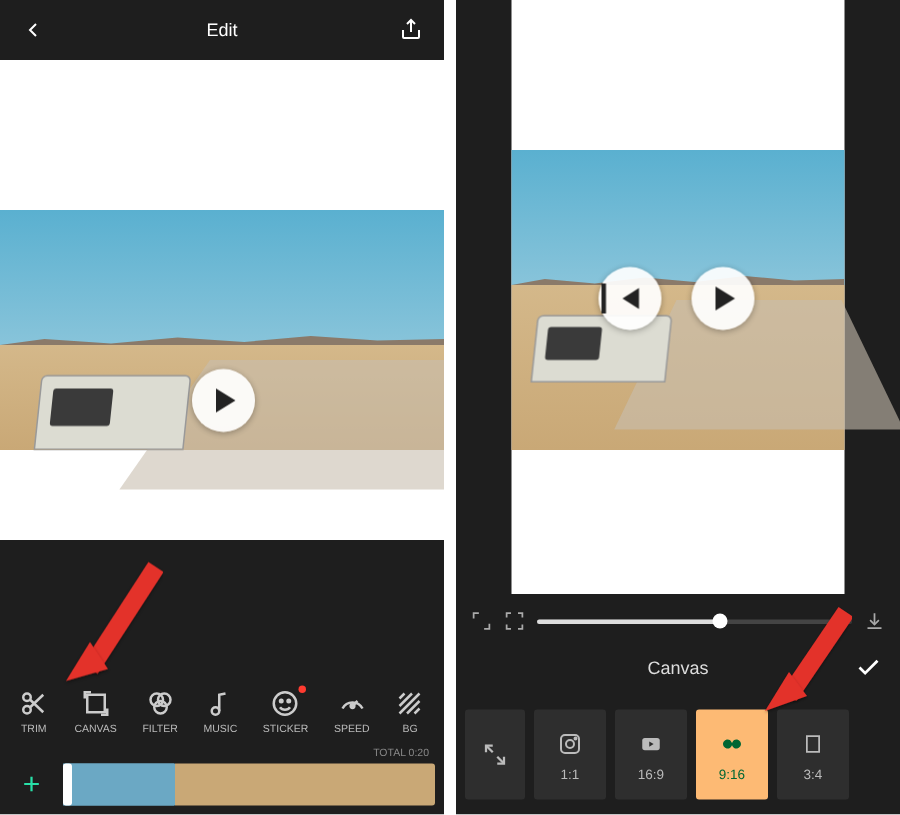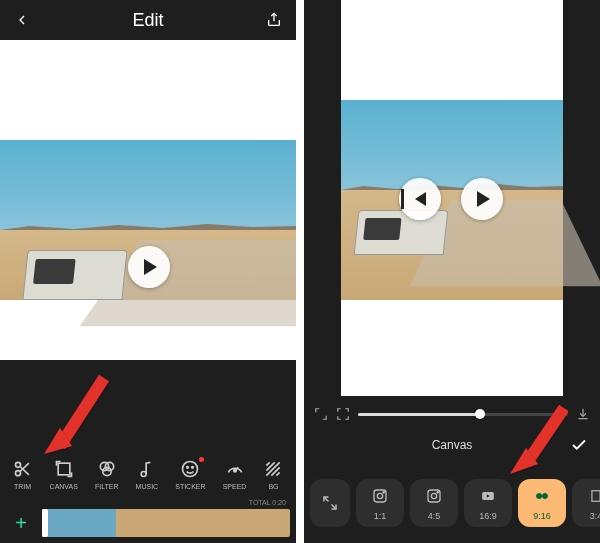--- a/index.html
+++ b/index.html
@@ -23,21 +23,21 @@
 
   
   .l-header {
     height: 40px;
     display: flex;
     align-items: center;
     justify-content: space-between;
     padding: 0 12px;
     color: #fff;
   }
-  .l-title { font-size: 18px; font-weight: 500; }
+  .l-title { font-size: 12px; font-weight: 500; }
   .l-back, .l-share { width: 20px; height: 20px; color: #fff; display:flex;align-items:center;justify-content:center; }
 
   .l-preview {
     position: relative;
     background: #fff;
     height: 320px;
     width: 100%;
   }
   .l-sky { position:absolute; top:100px; left:0; right:0; height:90px; background: linear-gradient(#5ab0d0,#88c4da); }
   .l-sand { position:absolute; top:190px; left:0; right:0; bottom:60px; background: linear-gradient(#d4b88a,#c9a876); }
@@ -113,21 +113,21 @@
   }
   .r-check { position:absolute; right:12px; top:4px; color:#fff; }
 
   .r-ratios {
     position:absolute; bottom:0; left:0; right:0; height:80px;
     display:flex; align-items:center; gap:6px;
     padding: 0 6px;
     overflow:hidden;
   }
   .ratio {
-    width:48px; height:48px; background:#2e2e2e; border-radius:12px;
+    width:48px; height:60px; background:#2e2e2e; border-radius:2px;
     display:flex; flex-direction:column; align-items:center; justify-content:center;
     color:#bbb; font-size:9px; gap:4px; flex-shrink:0;
   }
   .ratio.selected { background:#fdba74; color:#063; }
   .ratio .ric { width:22px; height:22px; display:flex;align-items:center;justify-content:center; }
   .ratio.free { width:40px; }
 
   
   .arrow { position:absolute; pointer-events:none; }
   .arrow svg { overflow:visible; }
@@ -304,30 +304,20 @@
       </div>
       <div class="ratio">
         <div class="ric">
           <svg viewBox="0 0 24 24" width="16" height="16" fill="none" stroke="#bbb" stroke-width="2">
               <rect x="3" y="3" width="18" height="18" rx="4"></rect>
               <circle cx="12" cy="12" r="4"></circle>
               <circle cx="17.5" cy="6.5" r="1" fill="#bbb"></circle>
             </svg>
         </div>
         <span>1:1</span>
-      </div>
-      <div class="ratio">
-        <div class="ric">
-          <svg viewBox="0 0 24 24" width="16" height="16" fill="none" stroke="#bbb" stroke-width="2">
-              <rect x="3" y="3" width="18" height="18" rx="4"></rect>
-              <circle cx="12" cy="12" r="4"></circle>
-              <circle cx="17.5" cy="6.5" r="1" fill="#bbb"></circle>
-            </svg>
-        </div>
-        <span>4:5</span>
       </div>
       <div class="ratio">
         <div class="ric">
           <svg viewBox="0 0 24 24" width="18" height="14" fill="#bbb">
               <rect x="2" y="5" width="20" height="14" rx="3"></rect>
               <polygon points="10,9 10,15 15,12" fill="#2e2e2e"></polygon>
             </svg>
         </div>
         <span>16:9</span>
       </div>

